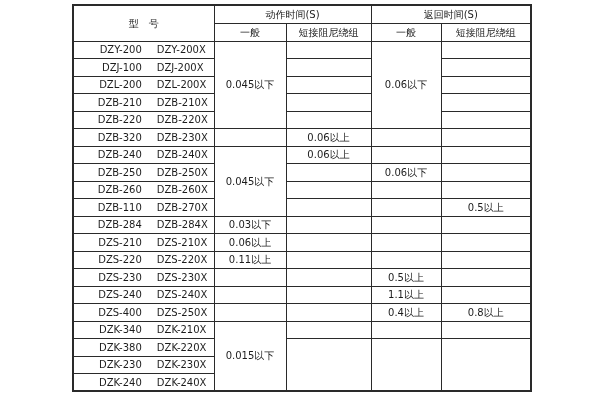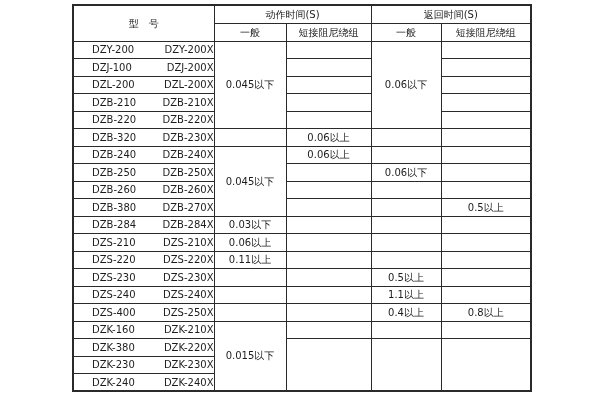--- a/index.html
+++ b/index.html
@@ -33,21 +33,21 @@
     vertical-align: middle;
     padding: 0;
     overflow: hidden;
     white-space: nowrap;
     line-height: 1.1;
   }
   thead tr { height: 18px; }
   tbody tr { height: 17.5px; }
   .model-pair {
     display: flex;
-    justify-content: space-between;
+    justify-content: center;
     gap: 15px;
     padding-left: 18px;
   }
 </style>
 </head>
 <body>
 
 <div class="page">
   <table class="spec">
     <colgroup>
@@ -165,21 +165,21 @@
               <span>DZB-260X</span>
             </div>
           </td>
         <td></td>
         <td></td>
         <td></td>
       </tr>
       <tr>
         <td>
             <div class="model-pair">
-              <span>DZB-380</span>
+              <span>DZB-110</span>
               <span>DZB-270X</span>
             </div>
           </td>
         <td></td>
         <td></td>
         <td>0.5以上</td>
       </tr>
       <tr>
         <td>
             <div class="model-pair">
@@ -248,21 +248,21 @@
             </div>
           </td>
         <td></td>
         <td></td>
         <td>0.4以上</td>
         <td>0.8以上</td>
       </tr>
       <tr>
         <td>
             <div class="model-pair">
-              <span>DZK-160</span>
+              <span>DZK-340</span>
               <span>DZK-210X</span>
             </div>
           </td>
         <td rowspan="4">0.015以下</td>
         <td></td>
         <td></td>
         <td></td>
       </tr>
       <tr>
         <td>

